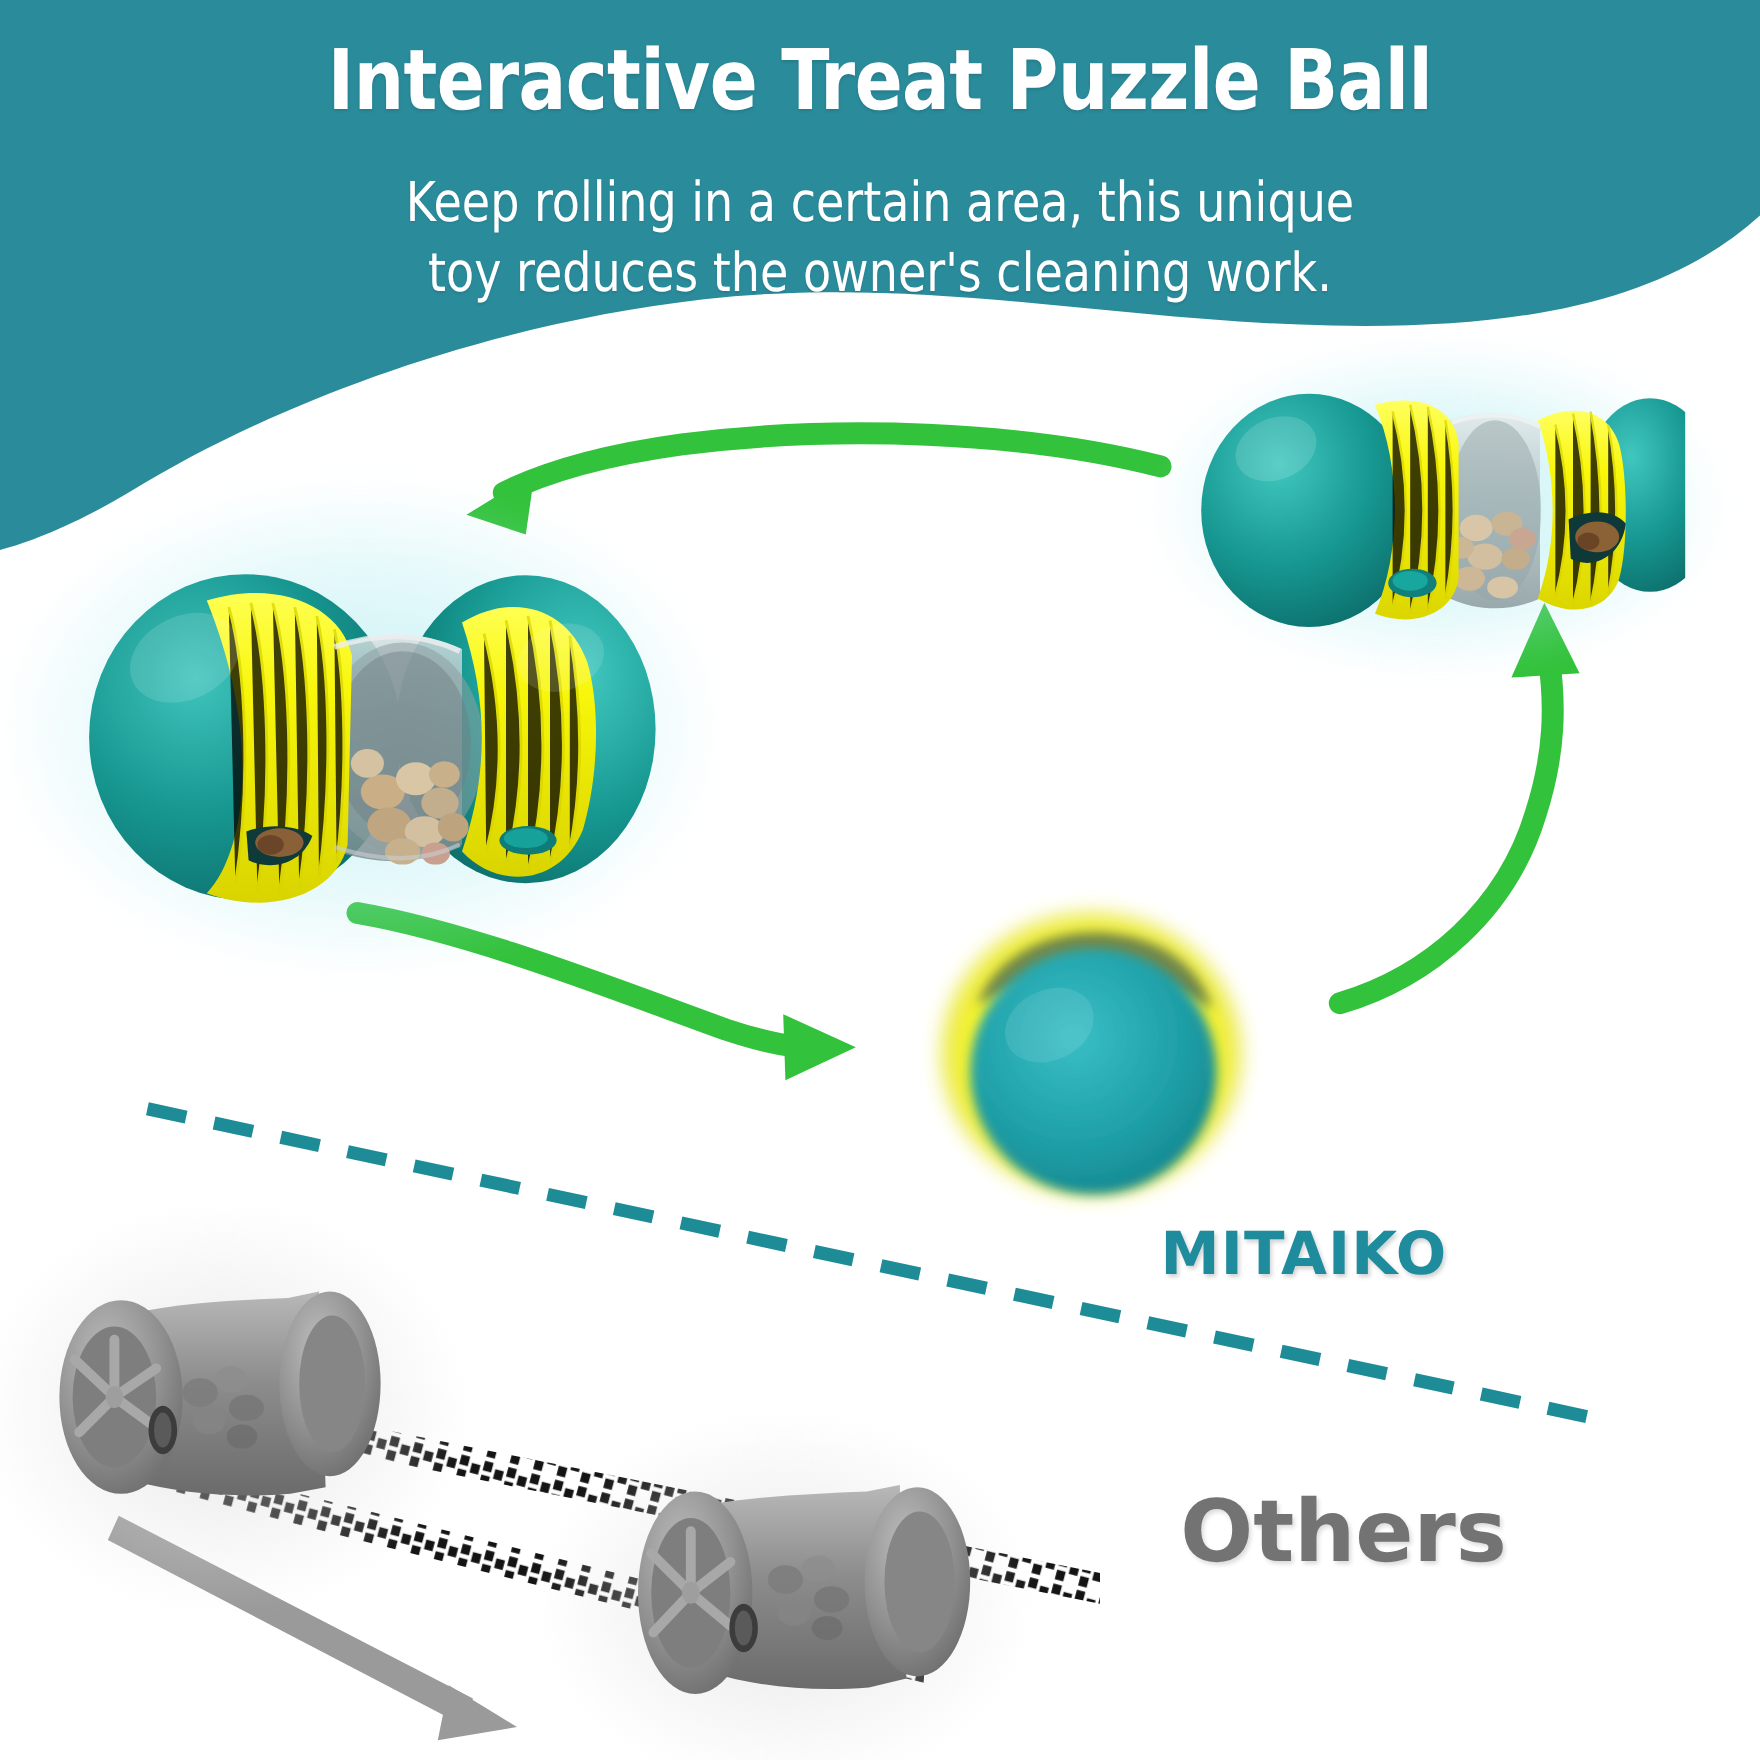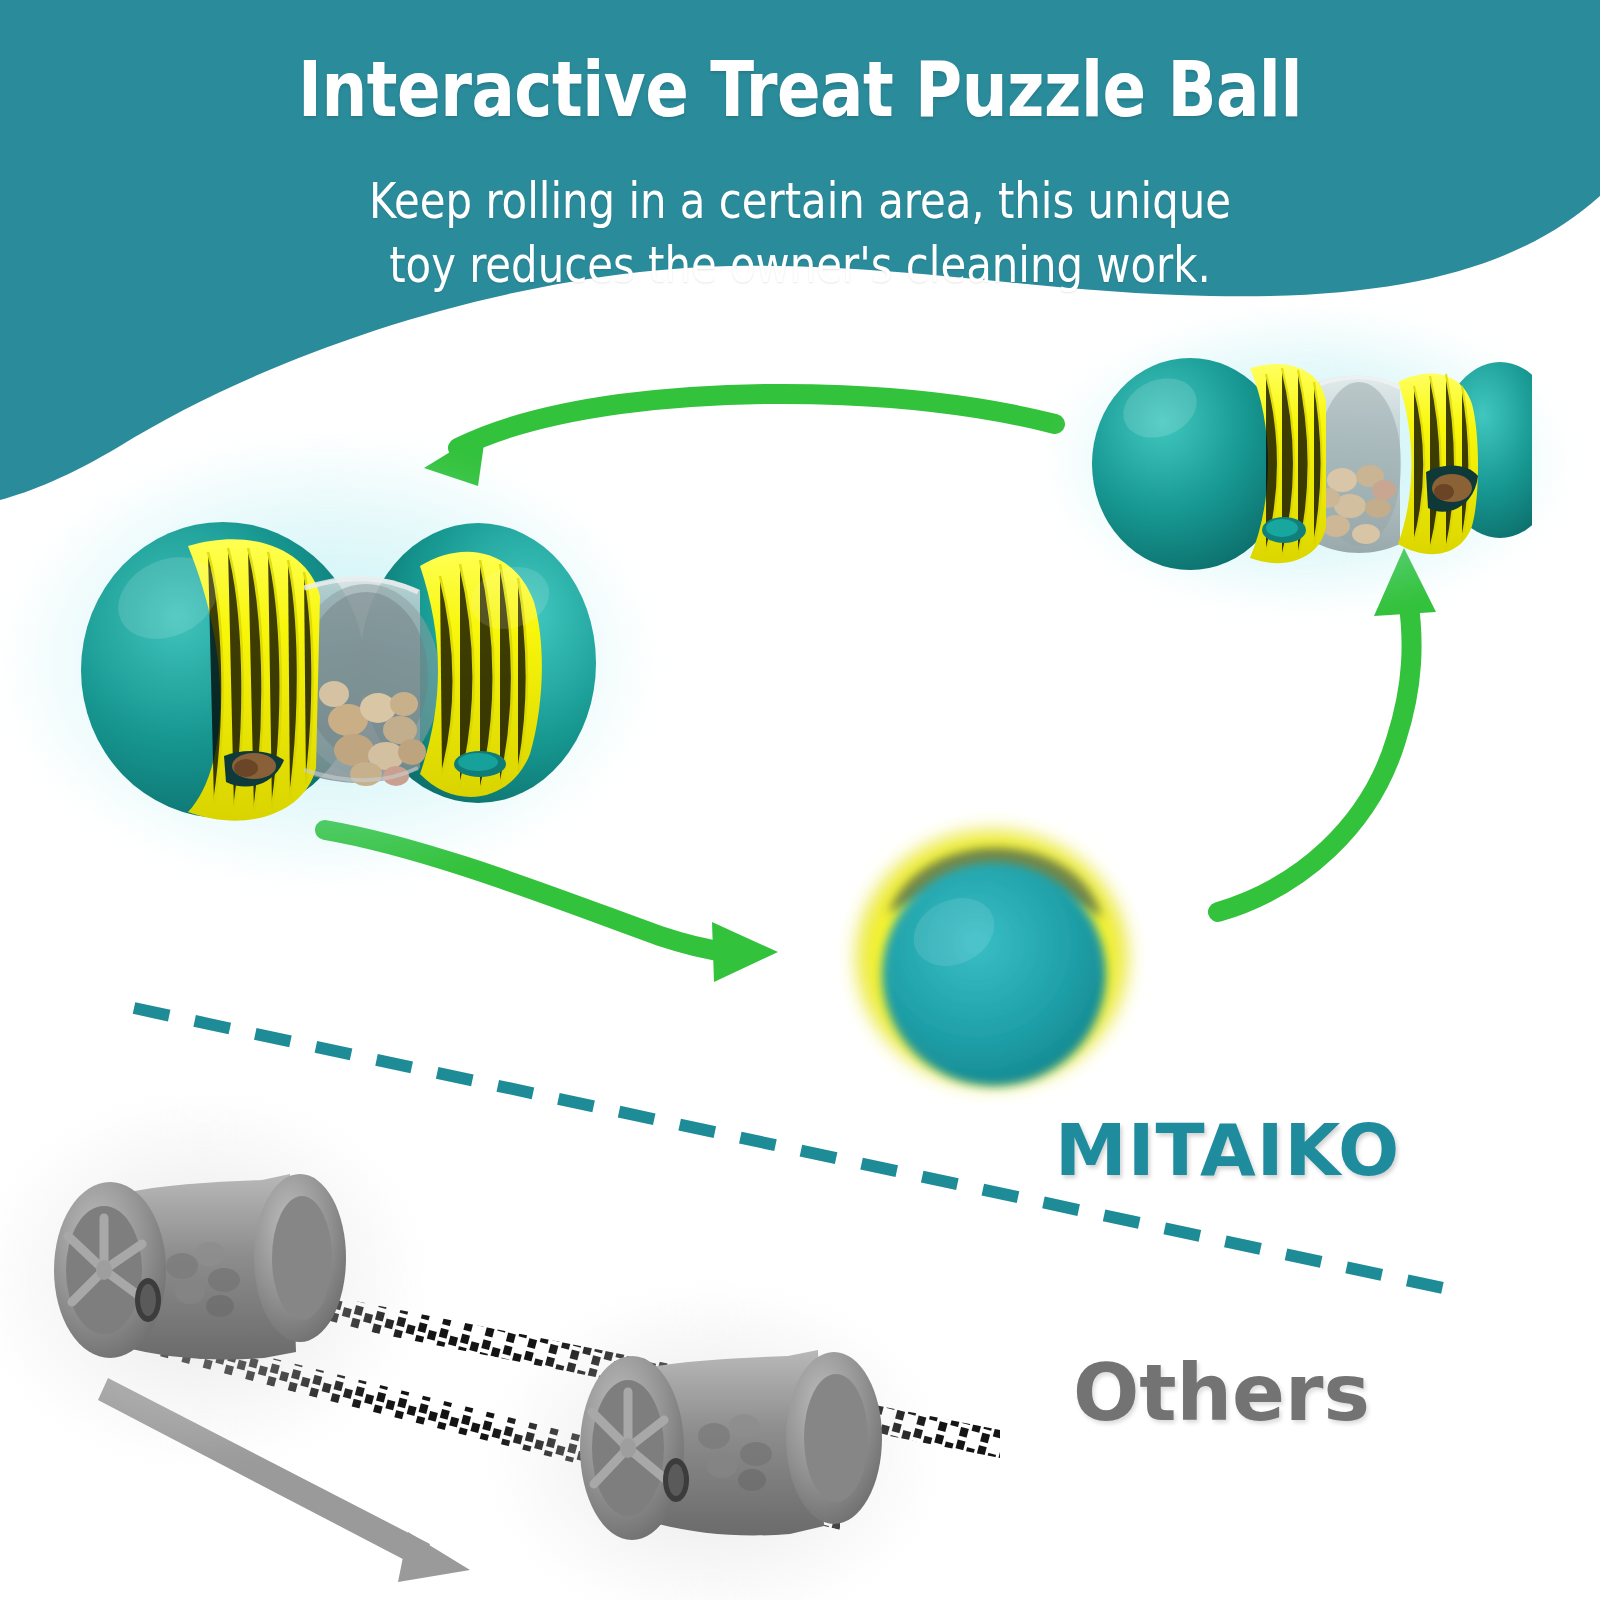--- a/index.html
+++ b/index.html
@@ -7,21 +7,21 @@
     width:1600px;height:1600px;overflow:hidden;
     background:#ffffff;
     font-family:"Liberation Sans", sans-serif;
     position:relative;
   }
   .stage{position:absolute;inset:0;width:1600px;height:1600px;overflow:hidden;background:#fff;}
 
   
   .banner-svg{position:absolute;left:0;top:0;width:1600px;height:520px;}
   .banner-text{
-    position:absolute;left:0;top:17px;width:1600px;height:300px;
+    position:absolute;left:0;top:0;width:1600px;height:300px;
     text-align:center;pointer-events:none;
   }
   .banner-title{
     margin:0;padding:0;
     position:absolute;left:0;right:0;top:30px;
     font-family:"DejaVu Sans Condensed","Liberation Sans", sans-serif;
     font-weight:bold;
     font-size:76px;
     letter-spacing:-0.5px;
     color:#ffffff;
@@ -48,21 +48,21 @@
   
   .arrows{position:absolute;left:0;top:0;width:1600px;height:1600px;pointer-events:none;}
 
   
   .divider{position:absolute;left:0;top:0;width:1600px;height:1600px;pointer-events:none;}
 
   
   .brand-mitaiko{
     position:absolute;left:1055px;top:1108px;
     font-family:"DejaVu Sans","Liberation Sans",sans-serif;
-    font-weight:bold;font-size:72px;letter-spacing:1px;
+    font-weight:bold;font-size:54px;letter-spacing:1px;
     color:#1F8C9E;
     text-shadow:2px 3px 4px rgba(0,0,0,0.18);
     white-space:nowrap;
   }
   .brand-others{
     position:absolute;left:1073px;top:1348px;
     font-family:"DejaVu Sans","Liberation Sans",sans-serif;
     font-weight:bold;font-size:78px;letter-spacing:0px;
     color:#737373;
     text-shadow:2px 3px 4px rgba(0,0,0,0.14);

